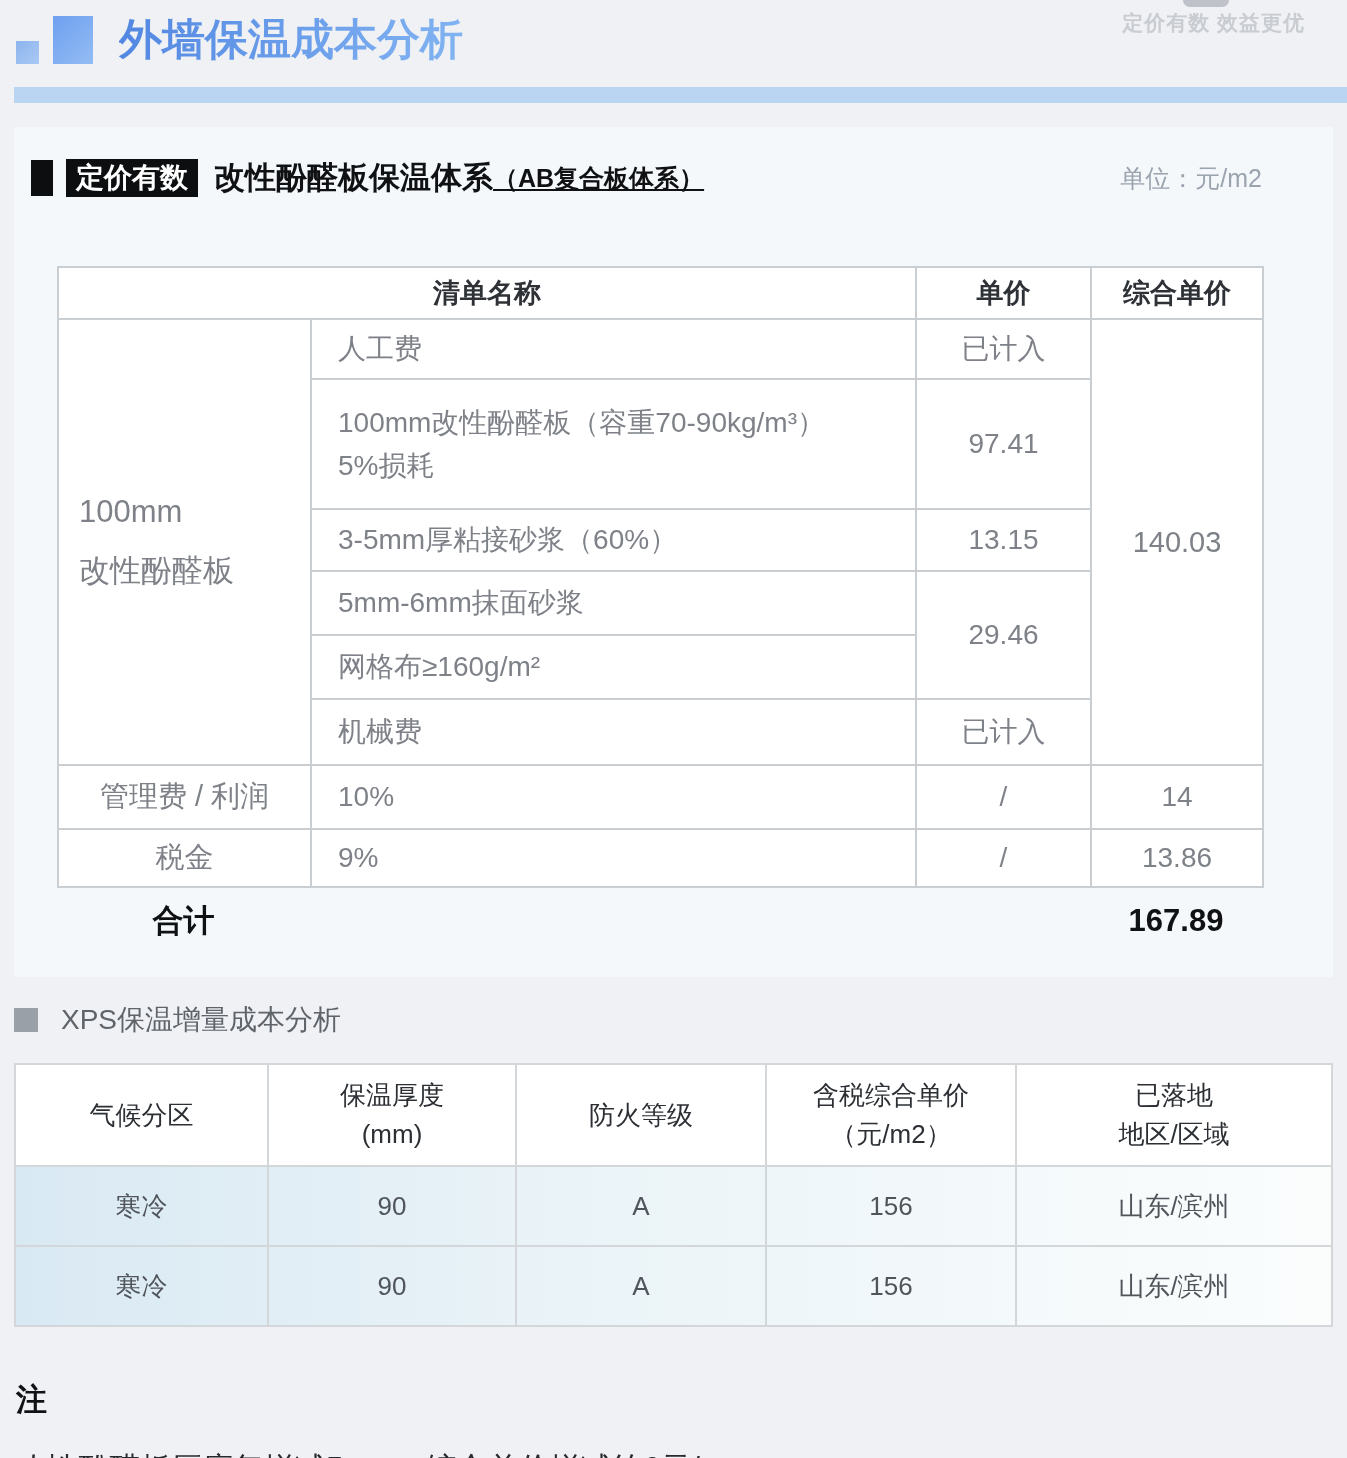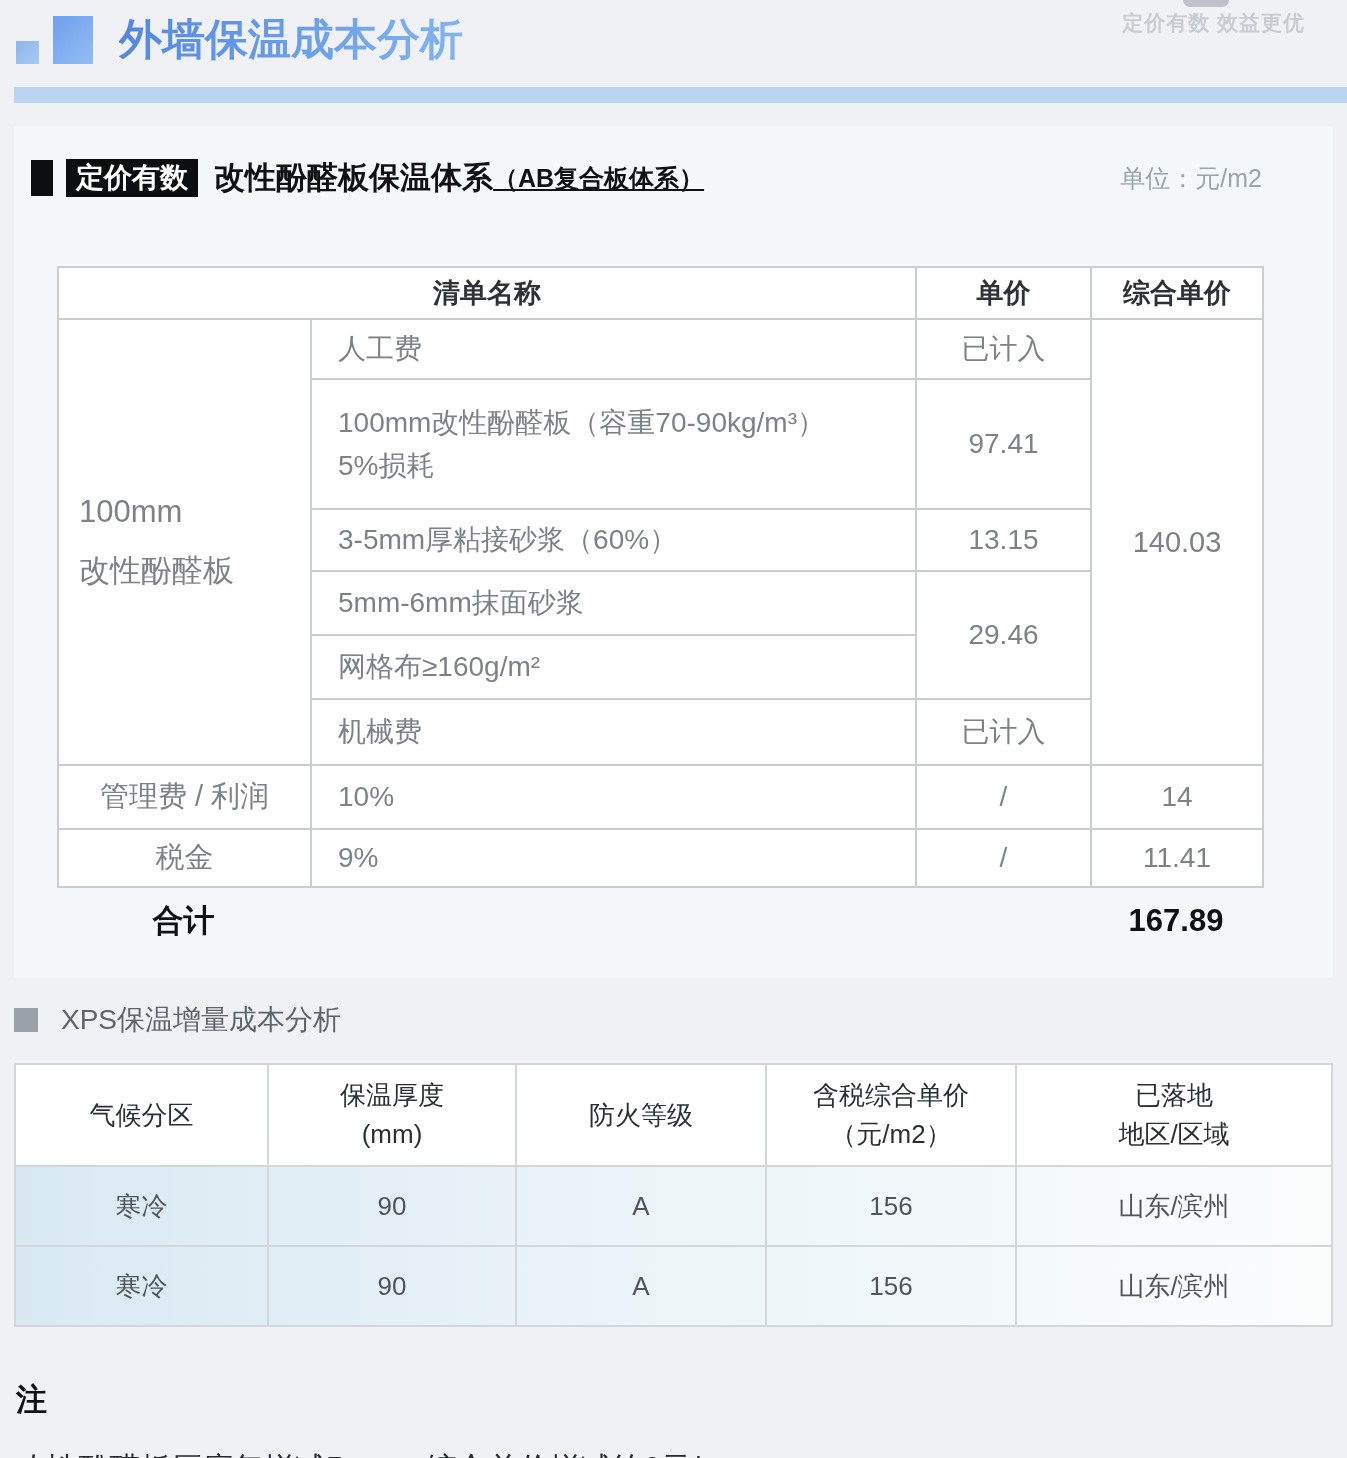--- a/index.html
+++ b/index.html
@@ -144,21 +144,21 @@
       <tr class="hr7">
         <td class="rowlabel">管理费 / 利润</td>
         <td class="name">10%</td>
         <td class="num">/</td>
         <td class="num">14</td>
       </tr>
       <tr class="hr8">
         <td class="rowlabel">税金</td>
         <td class="name">9%</td>
         <td class="num">/</td>
-        <td class="num">11.41</td>
+        <td class="num">13.86</td>
       </tr>
     </tbody>
       </table>
 
     <div class="total-row">
       <div class="total-label">合计</div>
       <div class="total-gap"></div>
       <div class="total-value">167.89</div>
     </div>
   </div>

